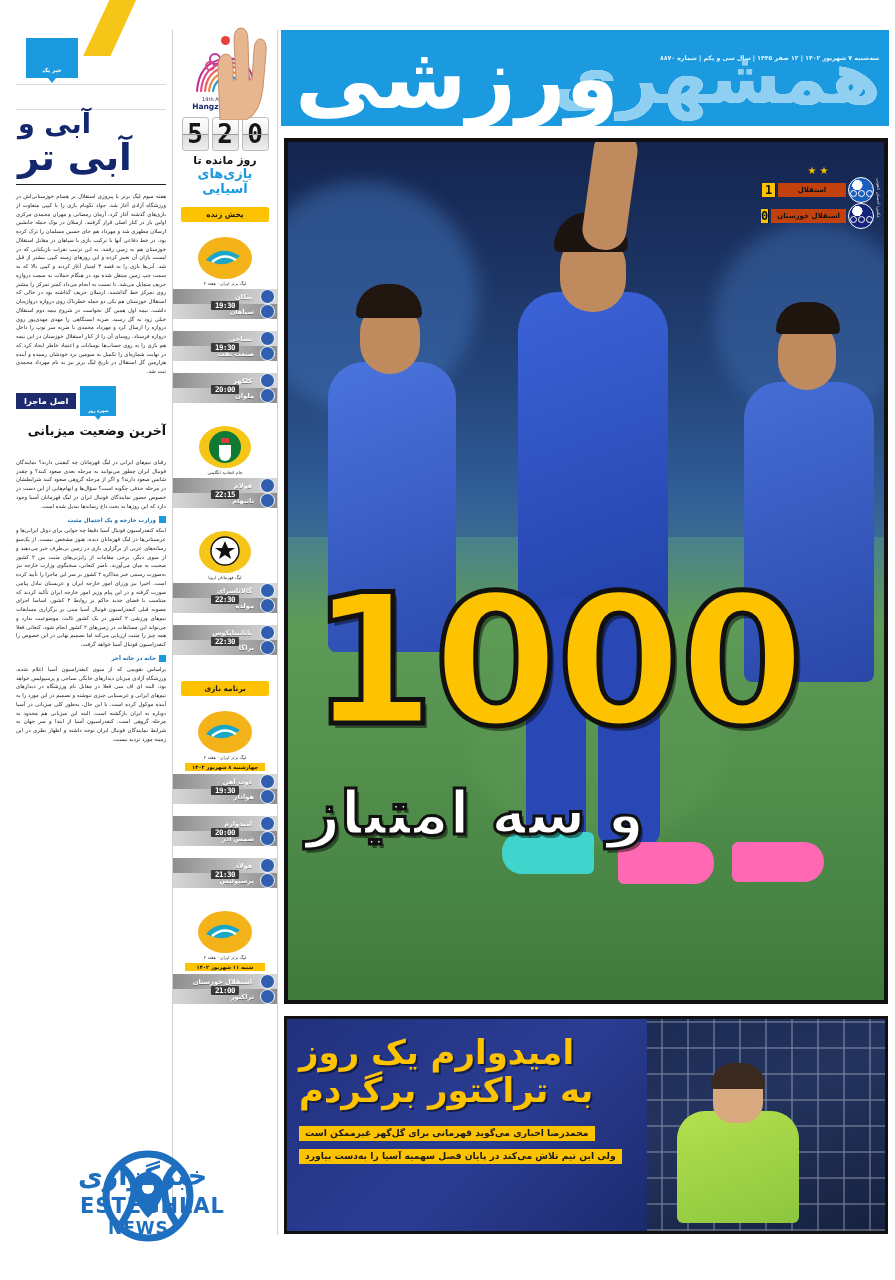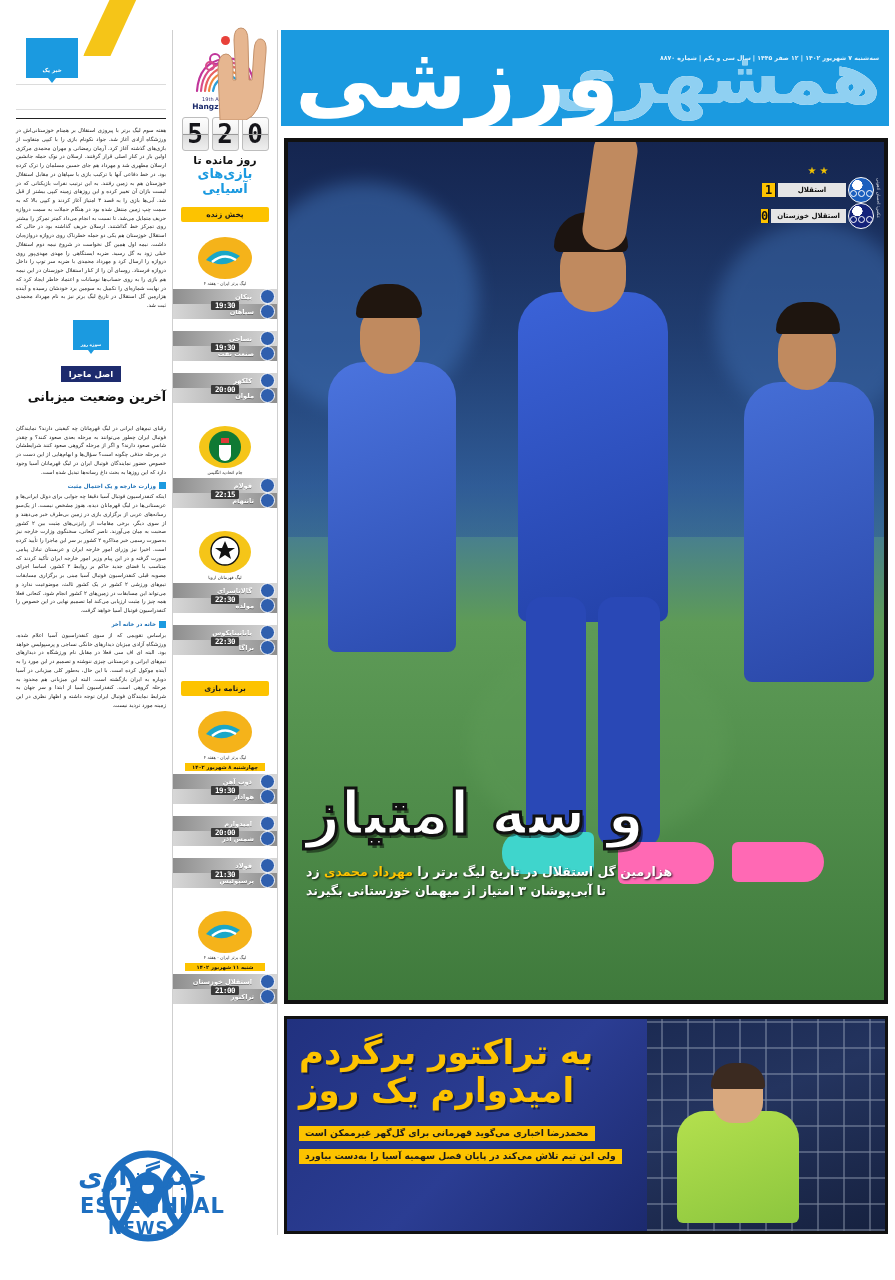--- a/index.html
+++ b/index.html
@@ -73,23 +73,22 @@
   .head-1 .l1 { font-size:27px; display:block; color:#14266d; }
   .head-1 .l2 { font-size:37px; display:block; color:#14266d; margin-top:2px;}
   .head-rule { border-bottom:1.2px solid #222; margin:8px 0 7px 0; }
 
   .body-text {
     font-size:5.4px; line-height:1.62; text-align:justify; color:#1a1a1a;
     direction:rtl;
   }
 
   .badge-asl {
-    display:flex; align-items:center; gap:16px; margin:10px 0 5px 0;
+    display:flex; align-items:center; gap:4px; margin:10px 0 5px 0;
     justify-content:flex-end;
-    flex-direction:column;
   }
   .badge-asl .b-red {
     background:#1d2b6e; color:#fff; font-size:8.5px; font-weight:bold;
     padding:2px 7px; letter-spacing:0px;
     border:1px solid #1d2b6e;
   }
   .tag-blue-sm {
     width:36px; height:30px; background:#1b9ae0; position:relative;
   }
   .tag-blue-sm .tag-txt {
@@ -223,21 +222,21 @@
   }
   .sc-crest.dark { background:radial-gradient(circle at 35% 30%,#fff 0 22%,#13227a 23% 100%); }
   .sc-crest .rings{
     position:absolute; bottom:3px; left:0; right:0; height:9px;
     display:flex; justify-content:center; gap:1px;
   }
   .sc-crest .rings i{
     width:7px; height:7px; border:1.2px solid #fff; border-radius:50%; display:block;
   }
   .sc-name {
-    background:#e5e5e5; color:#111; font-size:7px; font-weight:bold;
+    background:#c2410c; color:#111; font-size:7px; font-weight:bold;
     padding:3px 6px; flex:1; text-align:center; white-space:nowrap;
     margin:0 2px;
   }
   .sc-score {
     background:#fdc300; color:#111; font-size:12px; font-weight:bold;
     width:14px; text-align:center; border-right:1.5px solid #111;
     font-family:"DejaVu Sans Mono","Liberation Mono",monospace;
   }
 
   
@@ -341,20 +340,24 @@
     <path d="M20 110 L18 60 Q18 44 26 44 Q33 44 33 58 L33 70 L36 70 L34 30 Q34 18 41 18 Q48 18 48 31 L49 70 L52 70 L54 40 Q55 28 61 29 Q67 30 66 42 L63 78 Q60 104 46 110 Z" fill="#e6b690" stroke="#c4926c" stroke-width="1"></path>
   </svg>
 
   <div class="col-left">
 
     <div class="tag-blue">
       <div class="tag-txt">خبر یک</div>
     </div>
     <div class="rule-lines"></div>
 
+    <div class="head-1">
+      <span class="l1">آبی و</span>
+      <span class="l2">آبی تر</span>
+    </div>
     <div class="head-rule"></div>
 
     <div class="body-text">هفته سوم لیگ برتر با پیروزی استقلال بر همنام خوزستانی‌اش در ورزشگاه آزادی آغاز شد. جواد نکونام بازی را با کیپی متفاوت از بازی‌های گذشته آغاز کرد. آرمان رمضانی و مهران محمدی مرکزی اولین بار در کنار اصلی قرار گرفتند. ارسلان در نوک حمله جانشین ارسلان مطهری شد و مهرداد هم جای حسین مسلمان را ترک کرده بود. در خط دفاعی آنها با ترکیب بازی با سپاهان در مقابل استقلال خوزستان هم به زمین رفتند. به این ترتیب نفرات بازیکنانی که در لیست بازان آن تغییر کرده و این روزهای زمینه کیپی بیشتر از قبل شد. آبی‌ها بازی را به قصد ۳ امتیاز آغاز کردند و کیپی بالا که به سمت چپ زمین منتقل شده بود در هنگام حملات به سمت دروازه حریف متمایل می‌شد. تا نسبت به انجام می‌داد کمتر تمرکز را بیشتر روی تمرکز خط گذاشتند. ارسلان حریف گذاشته بود در حالی که استقلال خوزستان هم یکی دو حمله خطرناک روی دروازه دروازه‌بان داشت. نیمه اول همین گل نخواست در شروع نیمه دوم استقلال خیلی زود به گل رسید. ضربه ایستگاهی را مهدی مهدی‌پور روی دروازه را ارسال کرد و مهرداد محمدی با ضربه سر توپ را داخل دروازه فرستاد. روسای آن را از کنار استقلال خوزستان در این نیمه هم بازی را به روی حساب‌ها نوسانات و اعتماد خاطر ایجاد کرد که در نهایت شماره‌ای را تکمیل به سومین برد خودشان رسیده و آینده هزارمین گل استقلال در تاریخ لیگ برتر نیز به نام مهرداد محمدی ثبت شد.</div>
 
     <div class="badge-asl">
       <div class="tag-blue-sm">
         <div class="tag-txt">سوژه روز</div>
       </div>
       <div class="b-red">اصل ماجرا</div>
     </div>
@@ -618,40 +621,35 @@
               <i></i>
               <i></i>
               <i></i>
             </div>
           </div>
         <div class="sc-name">استقلال خوزستان</div>
         <div class="sc-score">0</div>
       </div>
     </div>
 
+    <div class="big-num">1000</div>
     <div class="head-lead">و سه امتیاز</div>
-    <div class="head-sub">
-      <div>
-        <span>هزارمین گل استقلال در تاریخ لیگ برتر را </span><span class="hl">مهرداد محمدی</span><span> زد</span>
-      </div>
-      <div>تا آبی‌پوشان ۳ امتیاز از میهمان خوزستانی بگیرند</div>
-    </div>
   </div>
 
   <div class="bot-frame">
     <div class="bot-photo">
       <div class="net"></div>
       <div class="gk-body"></div>
       <div class="gk-head"></div>
       <div class="gk-hair"></div>
     </div>
     <div class="bot-panel">
       <div class="bot-head">
+        <div>امیدوارم یک روز</div>
         <div>به تراکتور برگردم</div>
-        <div>امیدوارم یک روز</div>
       </div>
       <div class="bot-sub">
         <span>محمدرضا اخباری می‌گوید قهرمانی برای گل‌گهر غیرممکن است</span><br>
         <span>ولی این تیم تلاش می‌کند در پایان فصل سهمیه آسیا را به‌دست بیاورد</span>
       </div>
     </div>
   </div>
 
   <div class="watermark">
     <svg width="96" height="118" viewBox="0 0 96 118">

